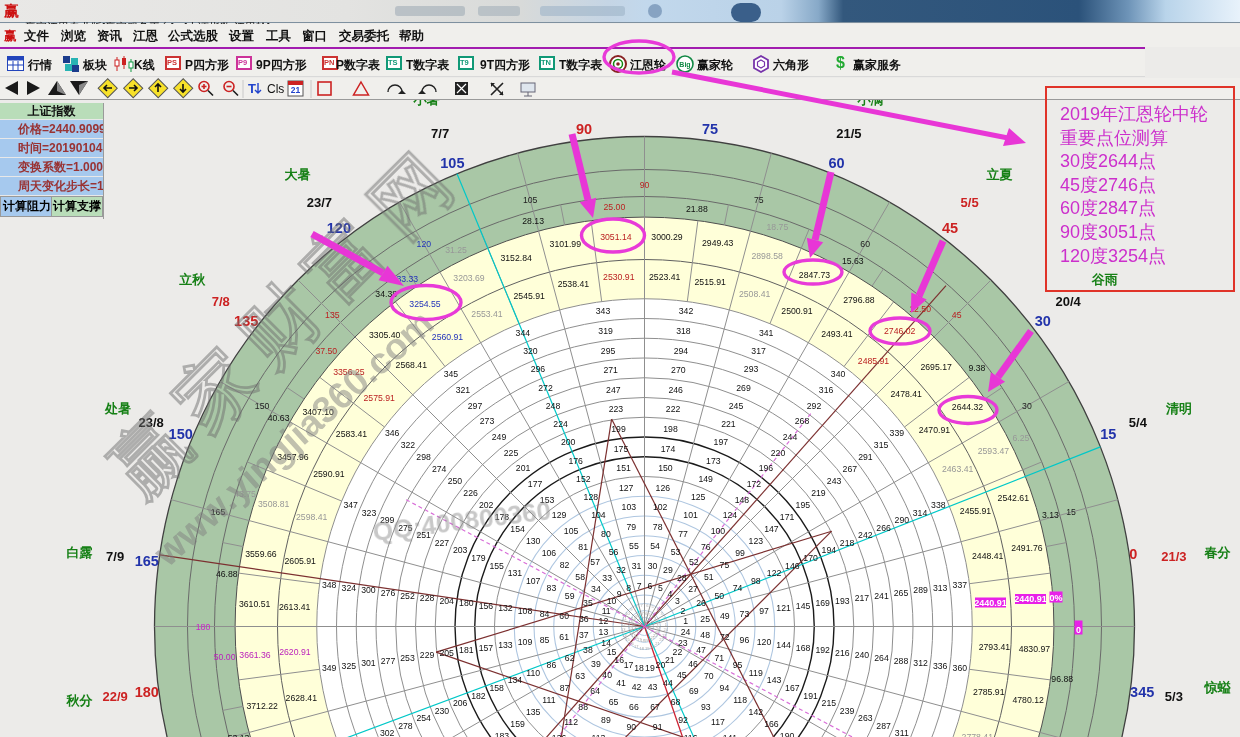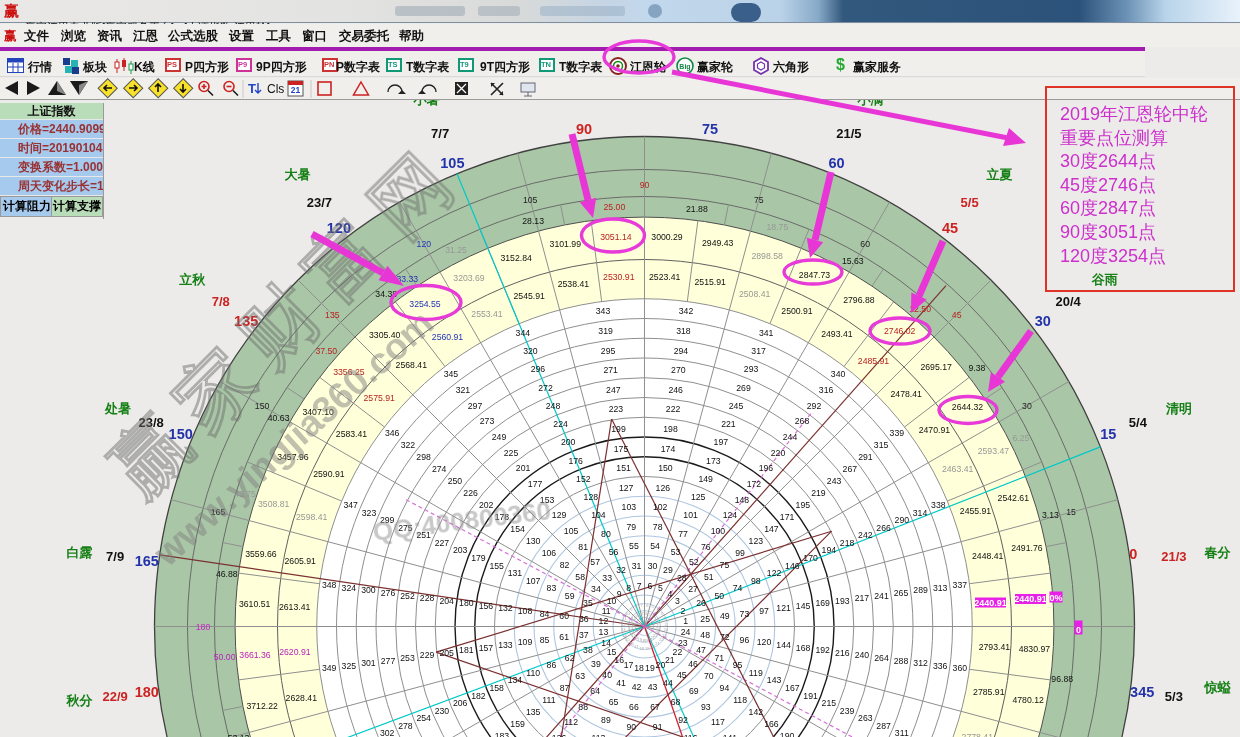--- a/index.html
+++ b/index.html
@@ -1,18 +1,18 @@
 <!DOCTYPE html>
 <html><head><meta charset="utf-8"><style>
 *{margin:0;padding:0;box-sizing:border-box}
 body{width:1240px;height:737px;overflow:hidden;font-family:"Liberation Sans",sans-serif;position:relative;background:#ecebe9}
 .abs{position:absolute}
 #titlebar{z-index:10;left:0;top:0;width:1240px;height:23px;background:linear-gradient(90deg,#e9e8e6 0%,#e3e3e1 28%,#d8dad9 42%,#c5d5e5 49%,#c2d8ec 52%,#bad2e8 63%,#87a9c8 66%,#33587d 68%,#2b527a 87%,#6e94b8 91%,#b9d4ea 94%,#e8f2fb 100%);border-bottom:1px solid #7e909f}
 #menubar{z-index:10;left:0;top:24px;width:1240px;height:23px;background:#f0efec}
-#toolbar1{z-index:10;left:0;top:47px;width:1145px;height:30px;background:#f0efec;border-top:4px solid #a21caf;border-bottom:1px solid #d9d9d9}
+#toolbar1{z-index:10;left:0;top:47px;width:1145px;height:30px;background:#f0efec;border-top:2px solid #a21caf;border-bottom:1px solid #d9d9d9}
 #toolbar2{z-index:10;left:0;top:78px;width:1240px;height:22px;background:#f0efec;border-bottom:1px solid #9a9a9a}
 .mi{position:absolute;top:4px;font-size:12.5px;color:#111;font-weight:700}
 .tl{position:absolute;top:8px;font-size:12px;color:#111;font-weight:700}
 .lbox{position:absolute;width:16px;height:14px;top:7px;border:2px solid;font-size:7.5px;font-weight:700;text-align:left;line-height:10px;background:#fff}
 #panel{left:0;top:103px;width:104px;height:116px;z-index:20;font-weight:700;font-size:12px;border-right:1px solid #9a9a9a}
 #panel .hd{height:17px;background:#b9ddb9;color:#111;text-align:center;line-height:17px;border-bottom:1px solid #e8e8e8}
 #panel .rw{height:19px;background:#a6c9ee;color:#993333;line-height:19px;padding-left:18px;border-bottom:1px solid #e8e8e8;white-space:nowrap;overflow:hidden}
 #panel .bt{height:21px;display:flex}
 #redbox{left:1045px;top:86px;width:190px;height:206px;border:2px solid #e03328;z-index:40;color:#cc2fcc;font-size:18px;font-weight:400;line-height:23.6px;padding:15px 3px 0 13px;white-space:nowrap}
 </style></head>

